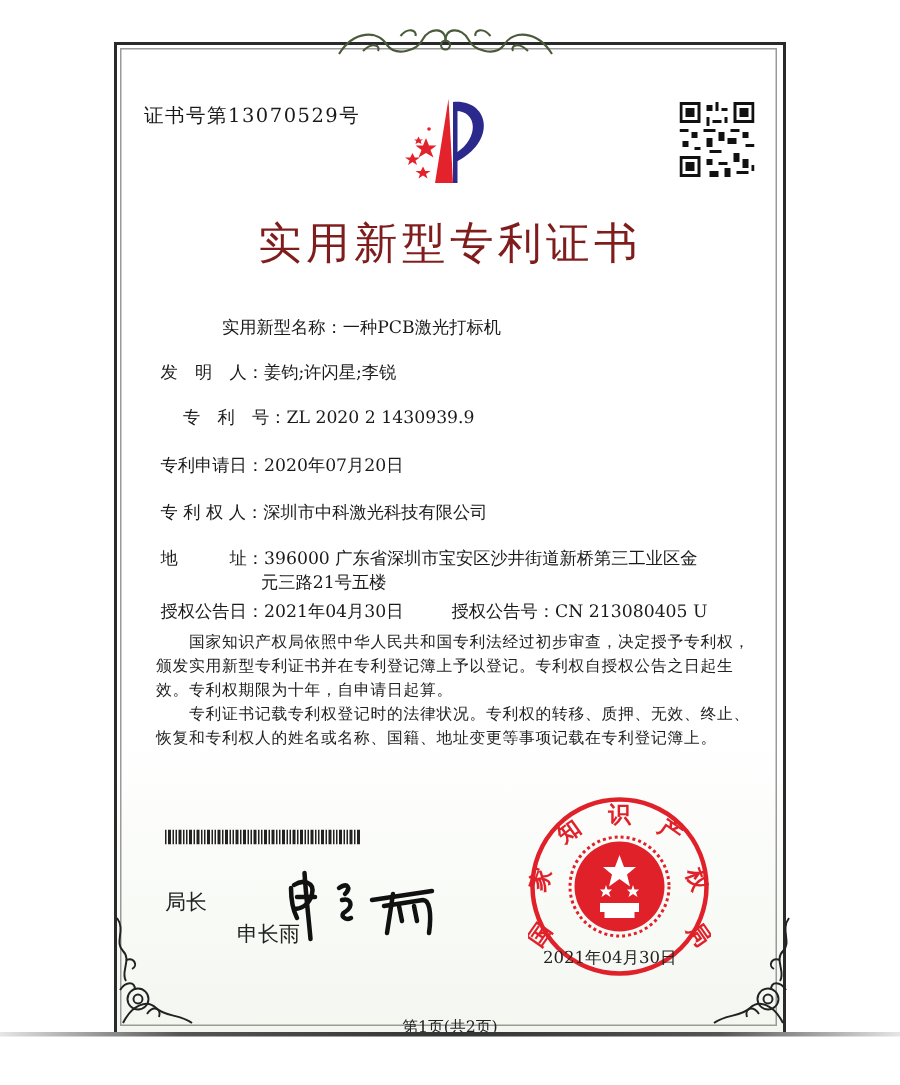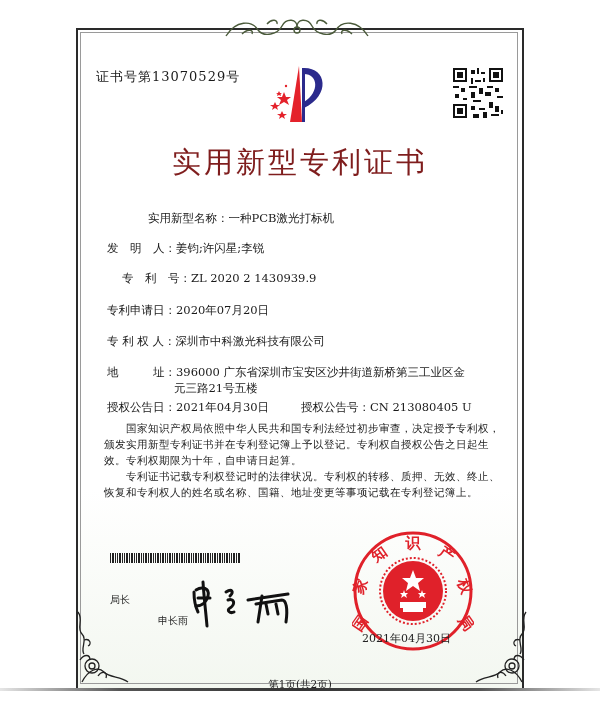--- a/index.html
+++ b/index.html
@@ -19,21 +19,21 @@
       position: absolute; left: 80px; top: 32px; width: 436px; height: 650px;
       border: 1px solid #9a9a9a;
     }
     .ornament { position: absolute; }
     .abs { position: absolute; white-space: nowrap; }
     .cert-no { left: 96px; top: 68px; font-size: 13px; letter-spacing: 1px; }
     .title { left: 0; width: 600px; top: 143px; text-align: center; font-family: Liberation Sans, sans-serif; font-size: 29px; letter-spacing: 3px; color: #7f1d1d; }
     .field { font-size: 11.5px; color: #1a1a1a; }
     .field .lbl { display: inline-block; }
     .body-text { font-size: 10.5px; line-height: 16px; width: 400px; color: #222; letter-spacing: 0.5px; }
-    .sig-block { font-family: "DejaVu Sans", "Liberation Sans", sans-serif; font-size: 10px; color: #222; }
+    .sig-block { font-family: "DejaVu Sans", "Liberation Sans", sans-serif; font-size: 14px; color: #222; }
     .footer { left: 0; width: 600px; text-align: center; font-size: 10.5px; color: #222; }
     .divider { position: absolute; left: 0; top: 688px; width: 600px; height: 3px; background: linear-gradient(90deg, #e6e6e6, #555 20%, #333 50%, #555 80%, #e6e6e6); }
     .seal-date { font-size: 11px; color: #222; }
   </style>
 </head>
 <body>
 
 <div class="paper"></div>
 <div class="frame-outer"></div>
 <div class="frame-inner"></div>

